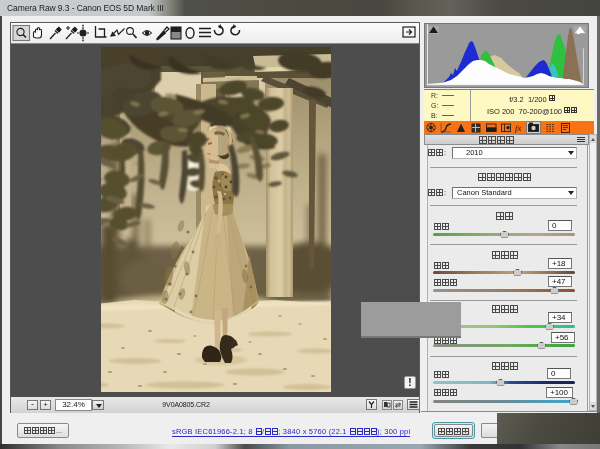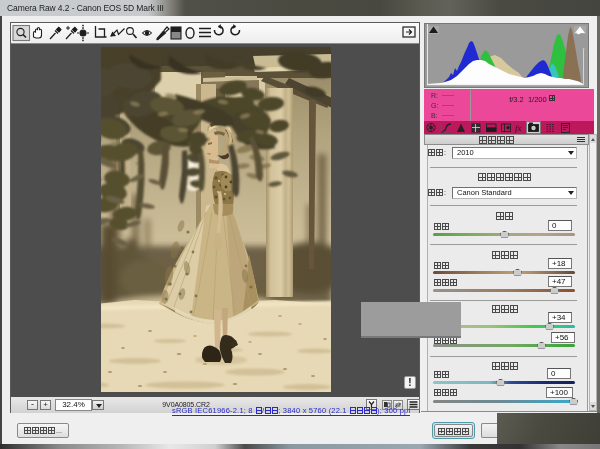--- a/index.html
+++ b/index.html
@@ -28,21 +28,21 @@
  clip-path:polygon(50% 0,100% 38%,88% 100%,12% 100%,0 38%)}
 .slider{position:absolute;left:433px;width:142px;height:3px;border-radius:2px}
 .divider{position:absolute;left:430px;width:147px;height:1px;background:#9b9b9b}
 .hdr{position:absolute;width:160px;left:425px;text-align:center}
 .lbl{position:absolute;left:434px}
 </style></head>
 <body>
 
 <div class="ab" style="left:0;top:0;width:600px;height:16px;
  background:linear-gradient(to right,#c8cccf 0,#c6cacd 148px,#8a8a82 168px,#50504a 185px,#4a4a40 300px,#484840 380px,#5a5a50 420px,#62625a 450px,#4a4a42 500px,#454540 600px)">
- <div style="position:absolute;left:7px;top:3px;font-size:8.5px;color:#1c1c1c;letter-spacing:-0.1px">Camera Raw 4.2  -  Canon EOS 5D Mark III</div>
+ <div style="position:absolute;left:7px;top:3px;font-size:8.5px;color:#1c1c1c;letter-spacing:-0.1px">Camera Raw 9.3  -  Canon EOS 5D Mark III</div>
 </div>
 
 <div class="ab" style="left:2px;top:16px;width:595px;height:428px;background:#efefef"></div>
 <div class="ab" style="left:0;top:16px;width:2px;height:433px;background:#454541"></div>
 <div class="ab" style="left:597px;top:16px;width:3px;height:433px;background:#6a6a64"></div>
 
 <div class="ab" style="left:10px;top:22px;width:410px;height:391px;border:1px solid #5a5a5a;box-sizing:border-box;background:#4d4d4d"></div>
 
 <div class="ab" style="left:11px;top:23px;width:408px;height:20px;background:linear-gradient(#fcfcfc,#ededed);border-bottom:1px solid #8a8a8a" id="toolbar">
 <svg width="408" height="20" style="position:absolute;left:0;top:0">
@@ -479,33 +479,34 @@
  <rect x="158" y="26" width="1" height="35" fill="#d5d5d5"></rect>
  <circle cx="158.5" cy="25" r="1" fill="#c5c5c5"></circle>
 
  <rect x="3" y="2" width="11" height="8" fill="#a8a8a8"></rect>
  <path d="M8.5 2.5 L13 9 L4 9 Z" fill="#1c1c1c"></path>
  <rect x="149" y="2" width="12" height="8" fill="#a8a8a8"></rect>
  <path d="M155 2.5 L160 9 L150 9 Z M151.5 7 a2 2 0 1 0 4 2 l-4 0 Z" fill="#fdfdfd"></path>
 </svg>
 </div>
 
-<div class="ab" style="left:424px;top:89px;width:170px;height:31px;background:#ec4899;border-top:1px solid #808080;border-bottom:1px solid #b91c1c;box-sizing:content-box">
+<div class="ab" style="left:424px;top:89px;width:170px;height:31px;background:#fef9c3;border-top:1px solid #808080;border-bottom:1px solid #b91c1c;box-sizing:content-box">
   <div class="ab" style="left:0;top:0;width:46px;height:31px;border-right:1px solid #999;font-size:7px;color:#333">
     <div class="ab" style="left:7px;top:2px">R:</div>
       <div class="ab" style="left:18px;top:5px;width:12px;height:1px;background:#666"></div>
     <div class="ab" style="left:7px;top:12px">G:</div>
       <div class="ab" style="left:18px;top:15px;width:12px;height:1px;background:#666"></div>
     <div class="ab" style="left:7px;top:22px">B:</div>
       <div class="ab" style="left:18px;top:25px;width:12px;height:1px;background:#666"></div>
   </div>
   <div class="ab" style="left:47px;top:5px;width:123px;text-align:center;font-size:7.5px;color:#222">f/3.2&nbsp;&nbsp;1/200 <span class="k k6 kb"></span></div>
-</div>
-
-<div class="ab" id="tabs" style="left:424px;top:121px;width:170px;height:13px;background:#be185d">
+  <div class="ab" style="left:47px;top:17px;width:123px;text-align:center;font-size:7.5px;color:#222">ISO 200&nbsp;&nbsp;70-200@100 <span class="k k6 kb"></span><span class="k k6 kb"></span></div>
+</div>
+
+<div class="ab" id="tabs" style="left:424px;top:121px;width:170px;height:13px;background:#f97316">
 <svg width="170" height="13" style="position:absolute;left:0;top:0">
  <g stroke="#222" fill="none" stroke-width="0.9">
 
   <circle cx="7" cy="6.5" r="4.2"></circle>
         <circle cx="7" cy="6.5" r="1.5" fill="#222"></circle>
         <path d="M7 2.3 l0 2.2 M10.6 4.2 l-2 1.3 M10.8 8.8 l-2.3 -0.9 M7 10.7 l0 -2.3 M3.4 8.8 l1.8 -1.3 M3.2 4.2 l2.3 0.9"></path>
 
   <path d="M17 11 q4 0 5 -4 q1 -4 5 -4" stroke-width="1.3"></path>
         <path d="M17 2 l0 9 l10 0" stroke="#555" stroke-width="0.8"></path>
 
@@ -551,21 +552,21 @@
     </div>
  <div class="ab" style="left:0;bottom:0;width:6px;height:8px;background:#dcdcdc">
    <div class="ab" style="left:1px;top:2.5px;border-left:2.2px solid transparent;border-right:2.2px solid transparent;border-top:3.5px solid #555"></div>
     </div>
 </div>
 
 <div class="ab" style="left:427px;top:145px;width:161px;height:266px;background:#ebebeb;border-left:1px solid #b0b0b0;border-right:1px solid #9a9a9a;box-sizing:border-box"></div>
 <div id="panel">
 
  <div class="lbl" style="left:428px;top:149px"><span class="k k7"></span><span class="k k7"></span><span style="font-size:7px;color:#222;vertical-align:top">:</span></div>
- <div class="dd" style="top:147px"><span style="padding-left:4px">2010</span><span class="arr"></span></div>
+ <div class="dd" style="top:147px"><span style="padding-left:13px">2010</span><span class="arr"></span></div>
  <div class="divider" style="top:167px"></div>
 
  <div class="hdr" style="top:173px"><span class="k k8"></span><span class="k k8"></span><span class="k k8"></span><span class="k k8"></span><span class="k k8"></span><span class="k k8"></span></div>
 
  <div class="lbl" style="left:428px;top:189px"><span class="k k7"></span><span class="k k7"></span><span style="font-size:7px;color:#222;vertical-align:top">:</span></div>
  <div class="dd" style="top:187px"><span style="padding-left:4px">Canon Standard</span><span class="arr"></span></div>
  <div class="divider" style="top:205px"></div>
 
  <div class="hdr" style="top:212px"><span class="k k8"></span><span class="k k8"></span></div>
  <div class="lbl" style="top:223px"><span class="k k7"></span><span class="k k7"></span></div>
@@ -611,21 +612,21 @@
  <div class="slider" style="top:400px;background:linear-gradient(to right,#84847e 0,#6a8a96 50%,#38aacc 100%)">
    <div class="sh" style="left:136px"></div>
     </div>
 </div>
 
 <div class="ab" style="left:421px;top:411px;width:176px;height:1px;background:#8a8a8a"></div>
 
 <div class="ab" style="left:17px;top:423px;width:52px;height:15px;background:linear-gradient(#f6f6f6,#dedede);border:1px solid #8a8a8a;border-radius:2px;box-sizing:border-box;text-align:center;padding-top:3px">
  <span class="k k7"></span><span class="k k7"></span><span class="k k7"></span><span class="k k7"></span><span style="font-size:7px;color:#333;vertical-align:top">...</span>
 </div>
-<div class="ab" id="linkline" style="left:172px;top:406px;white-space:nowrap;height:9px;font-size:7.5px;color:#2a2ac8;letter-spacing:0.2px">
+<div class="ab" id="linkline" style="left:172px;top:427px;white-space:nowrap;height:9px;font-size:7.5px;color:#2a2ac8;letter-spacing:0.2px">
  <span style="border-bottom:1px solid #2a2ac8">sRGB IEC61966-2.1; 8 <span class="kl"></span><span style="color:#2a2ac8">/</span><span class="kl"></span><span class="kl"></span>; 3840 x 5760 (22.1 <span class="kl"></span><span class="kl"></span><span class="kl"></span><span class="kl"></span>); 300 ppi</span>
 </div>
 <div class="ab" style="left:432px;top:422px;width:43px;height:17px;background:#cfe7ec;border:1px solid #4a9aa8;border-radius:3px;box-sizing:border-box">
  <div class="ab" style="left:1px;top:1px;right:1px;bottom:1px;background:linear-gradient(#f4f4f4,#dcdcdc);border:1px solid #888;border-radius:2px;box-sizing:border-box;text-align:center;padding-top:2.5px">
   <span class="k k7"></span><span class="k k7"></span><span class="k k7"></span><span class="k k7"></span>
  </div>
 </div>
 <div class="ab" style="left:481px;top:423px;width:16px;height:15px;background:linear-gradient(#f4f4f4,#dcdcdc);border:1px solid #8a8a8a;border-radius:2px 0 0 2px;border-right:0;box-sizing:border-box"></div>
 
 <div class="ab" style="left:497px;top:413px;width:103px;height:36px;background:linear-gradient(115deg,#5c5c52 0%,#4a4a40 40%,#3e3e36 100%)"></div>

